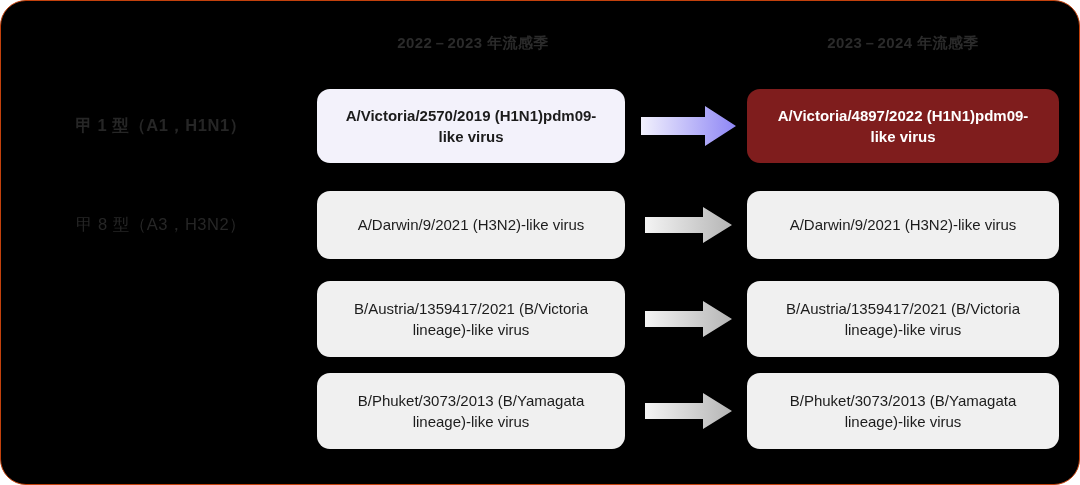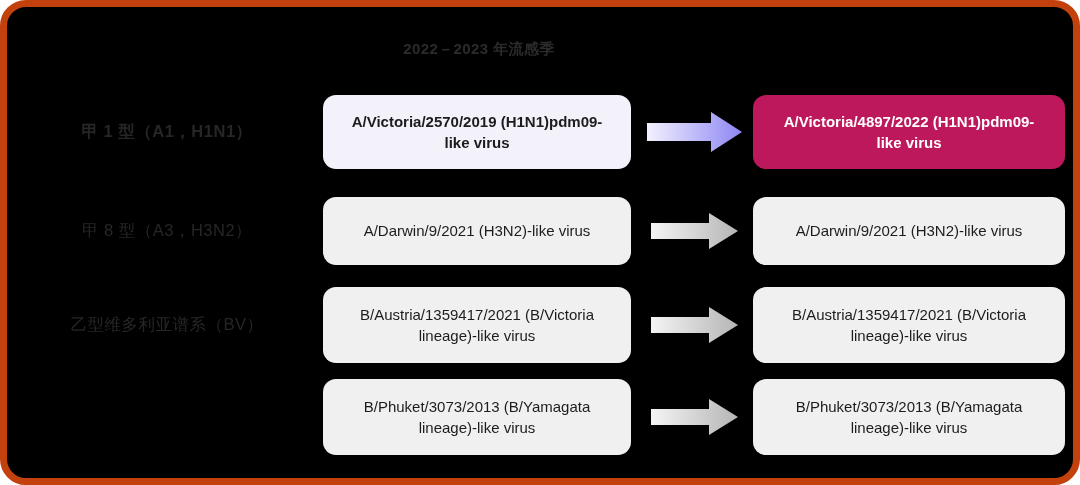--- a/index.html
+++ b/index.html
@@ -12,21 +12,21 @@
     height: 485px;
     font-family: "Liberation Sans", "DejaVu Sans", sans-serif;
   }
   #canvas {
     position: relative;
     width: 1080px;
     height: 485px;
     box-sizing: border-box;
     background: #000000;
     border-radius: 26px;
-    border: 7px solid #c2410c;
+    border: 1px solid #c2410c;
     overflow: hidden;
   }
 
   
   .col-header {
     position: absolute;
     top: 30px;
     height: 24px;
     line-height: 24px;
     text-align: center;
@@ -78,21 +78,21 @@
     line-height: 1.42;
     color: #1c1c1c;
     background: #f0f0f0;
   }
   .card.left  { left: 316px; width: 308px; top: 0; bottom: 0; }
   .card.right { left: 746px; width: 312px; top: 0; bottom: 0; }
 
   .card.tint     { background: #f3f2fb; }
   .card.bold     { font-weight: bold; }
   .card.highlight {
-    background: #be185d;
+    background: #7f1d1d;
     color: #ffffff;
     font-weight: bold;
   }
 
   
   .arrow {
     position: absolute;
     top: 50%;
     transform: translateY(-50%);
     left: 640px;
@@ -114,20 +114,21 @@
         <stop offset="100%" stop-color="#8e86f5"></stop>
       </linearGradient>
       <linearGradient id="gradGrey" x1="0" y1="0" x2="1" y2="0">
         <stop offset="0%" stop-color="#f4f4f4"></stop>
         <stop offset="100%" stop-color="#b5b5b5"></stop>
       </linearGradient>
     </defs>
   </svg>
 
   <div class="col-header" id="hdr-left">2022－2023 年流感季</div>
+  <div class="col-header" id="hdr-right">2023－2024 年流感季</div>
 
   <div class="row row-1">
     <div class="row-label bold">甲 1 型（A1，H1N1）</div>
     <div class="card left tint bold">A/Victoria/2570/2019 (H1N1)pdm09-like virus</div>
     <div class="arrow">
       <svg viewBox="0 0 96 42" preserveAspectRatio="none">
         <polygon points="0,12 64,12 64,1 95,21 64,41 64,30 0,30" fill="url(#gradPurple)"></polygon>
       </svg>
     </div>
     <div class="card right highlight">A/Victoria/4897/2022 (H1N1)pdm09-like virus</div>
@@ -138,21 +139,20 @@
     <div class="card left">A/Darwin/9/2021 (H3N2)-like virus</div>
     <div class="arrow small">
       <svg viewBox="0 0 88 38" preserveAspectRatio="none">
         <polygon points="0,11 58,11 58,1 87,19 58,37 58,27 0,27" fill="url(#gradGrey)"></polygon>
       </svg>
     </div>
     <div class="card right">A/Darwin/9/2021 (H3N2)-like virus</div>
   </div>
 
   <div class="row row-3">
-    <div class="row-label">乙型维多利亚谱系（BV）</div>
     <div class="card left">B/Austria/1359417/2021 (B/Victoria lineage)-like virus</div>
     <div class="arrow small">
       <svg viewBox="0 0 88 38" preserveAspectRatio="none">
         <polygon points="0,11 58,11 58,1 87,19 58,37 58,27 0,27" fill="url(#gradGrey)"></polygon>
       </svg>
     </div>
     <div class="card right">B/Austria/1359417/2021 (B/Victoria lineage)-like virus</div>
   </div>
 
   <div class="row row-4">

